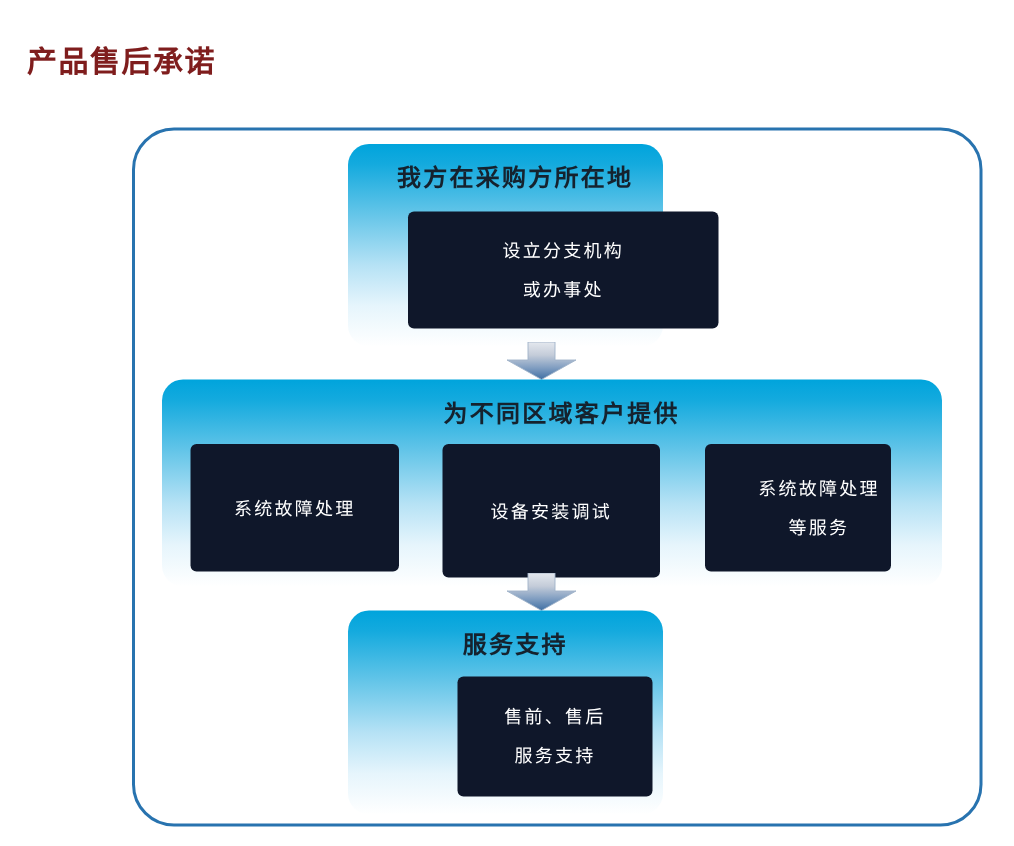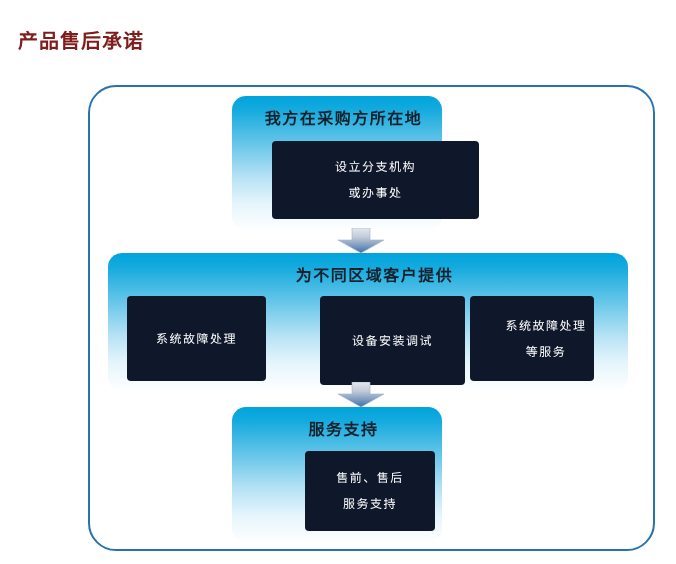--- a/index.html
+++ b/index.html
@@ -86,21 +86,21 @@
     white-space: pre-line;
   }
 
   
   #card-top     { left: 232px; top: 96px;  width: 210px; height: 135px; }
   #box-top      { left: 272px; top: 141px; width: 207px; height: 78px; }
 
   
   #card-mid     { left: 108px; top: 253px; width: 520px; height: 138px; }
   #box-mid-1    { left: 127px; top: 296px; width: 139px; height: 85px; }
-  #box-mid-2    { left: 295px; top: 296px; width: 145px; height: 89px; margin-left: 25px; }
+  #box-mid-2    { left: 295px; top: 296px; width: 145px; height: 89px; }
   #box-mid-3    { left: 470px; top: 296px; width: 124px; height: 85px; padding-left: 28px; }
 
   
   #card-bot     { left: 232px; top: 407px; width: 210px; height: 136px; }
   #box-bot      { left: 305px; top: 451px; width: 130px; height: 80px; }
 
   
   .arrow {
     position: absolute;
     width: 48px;

